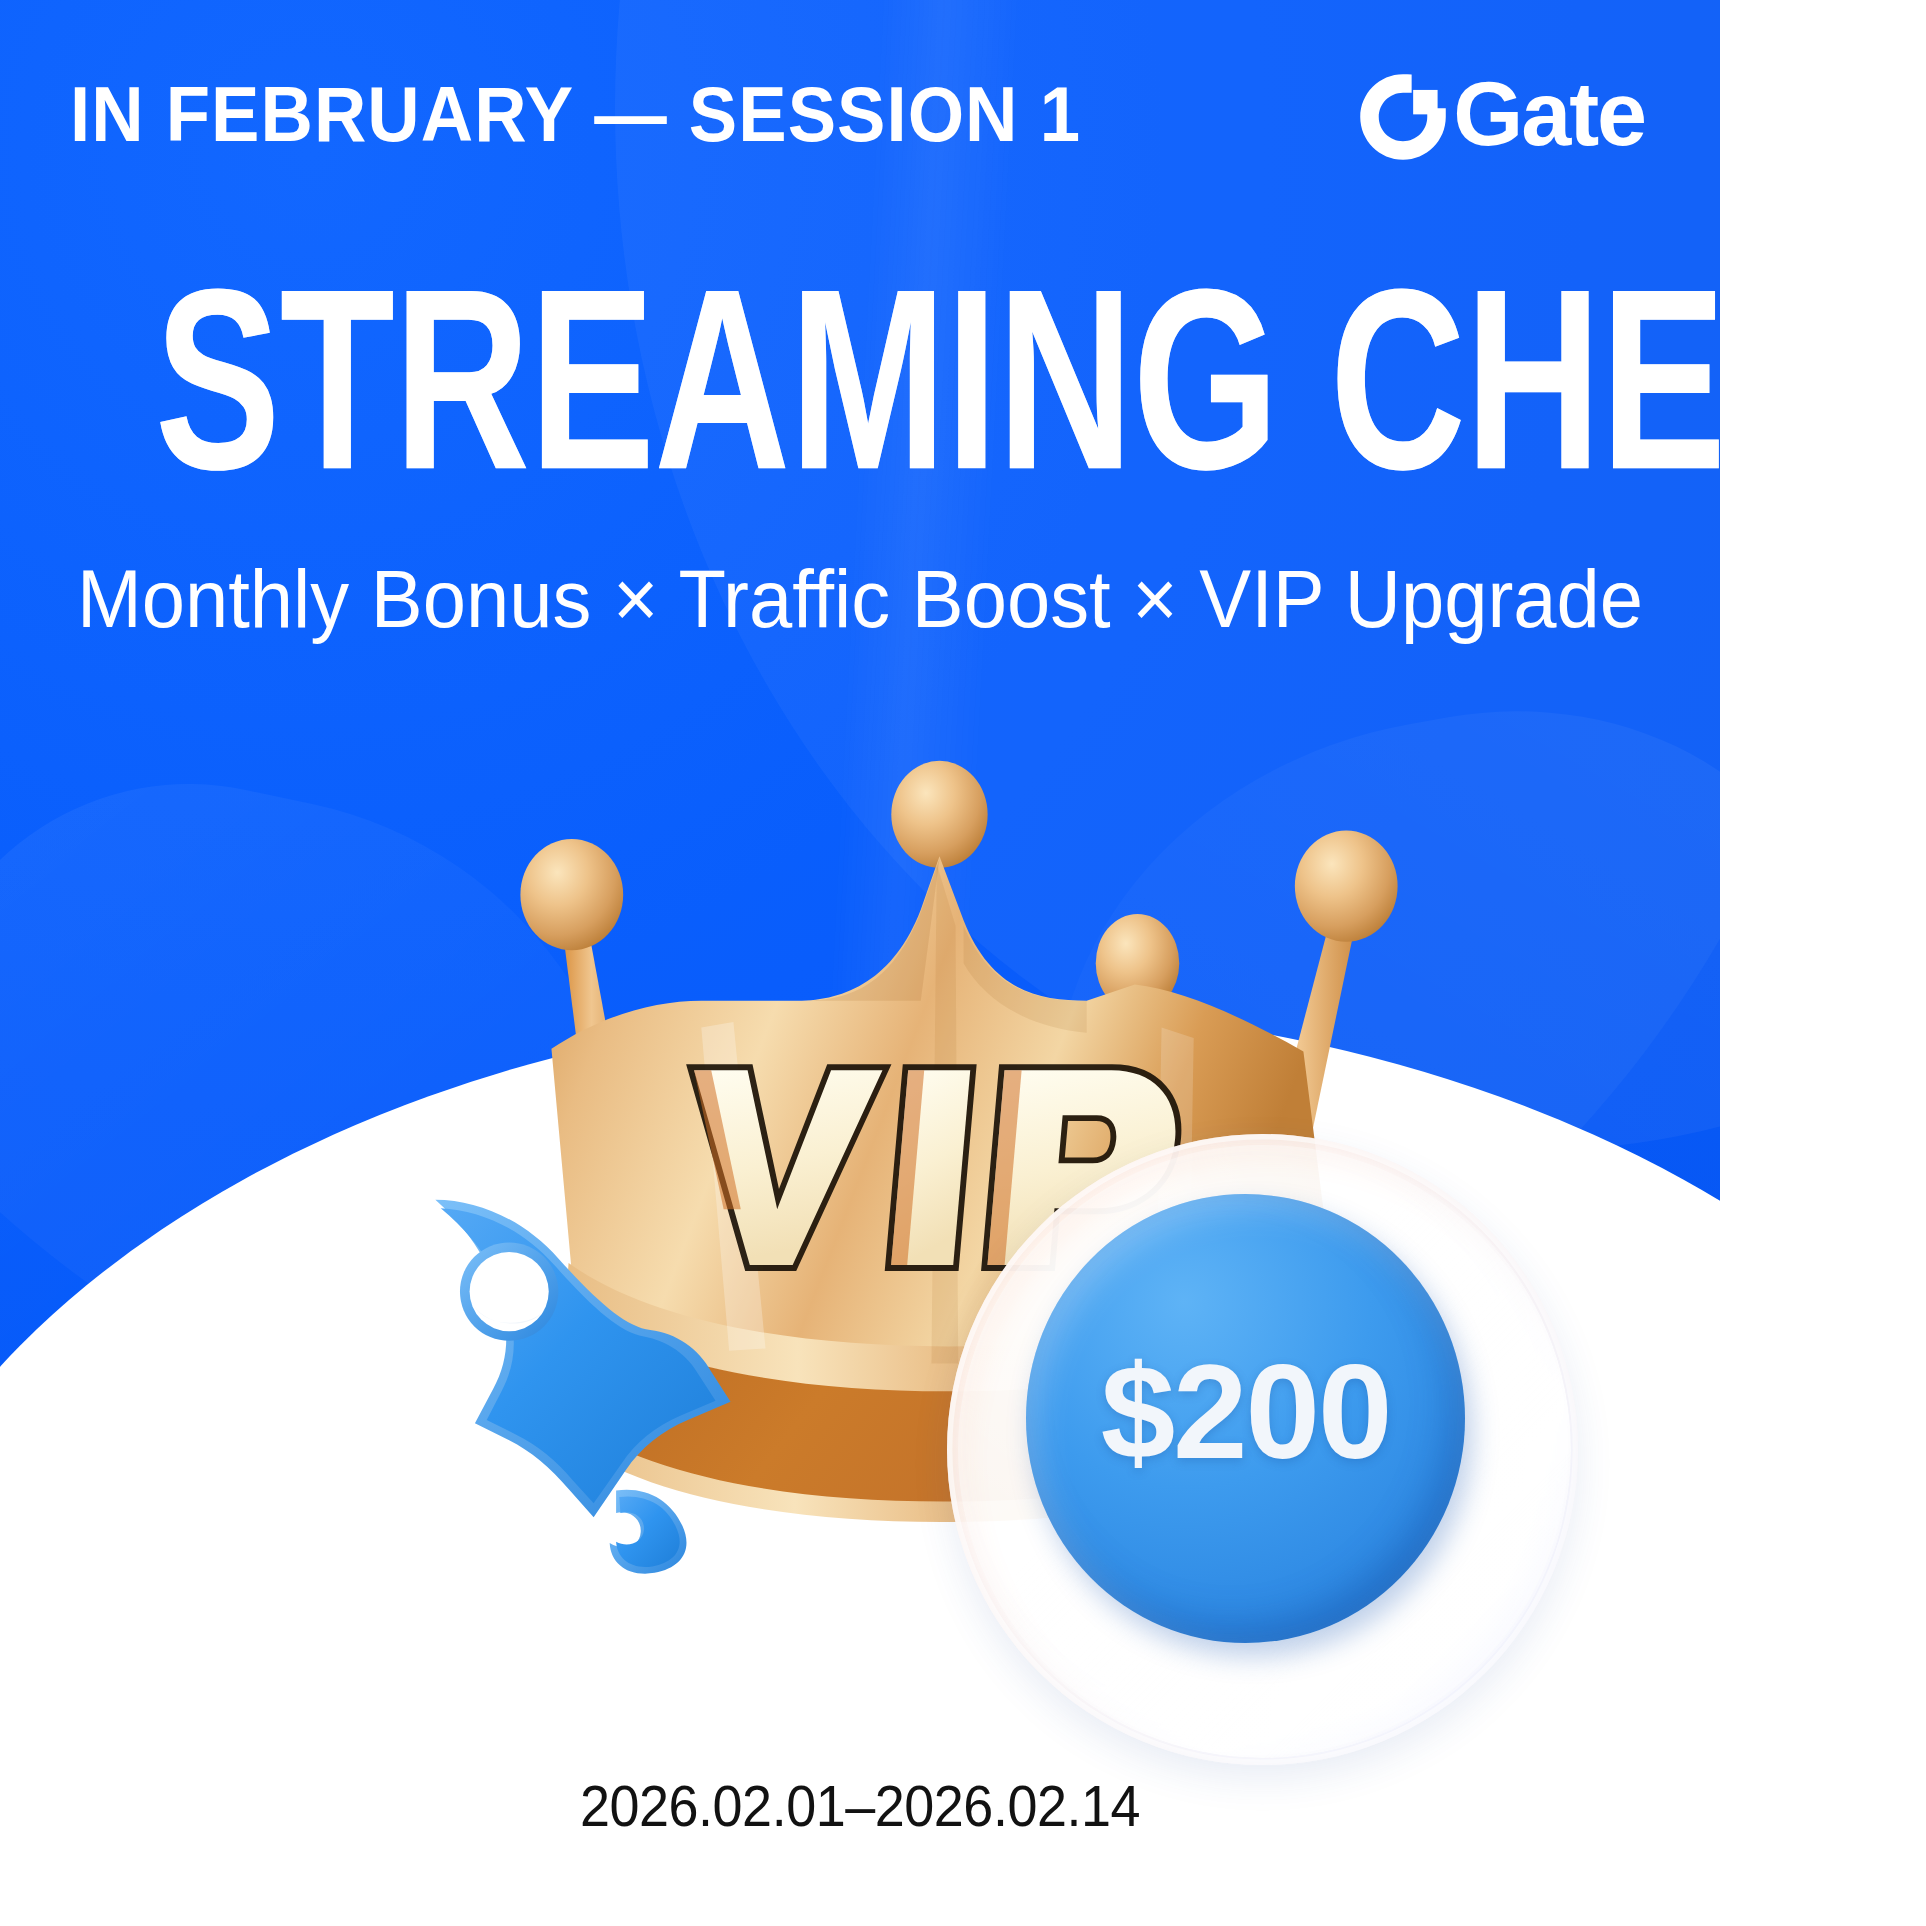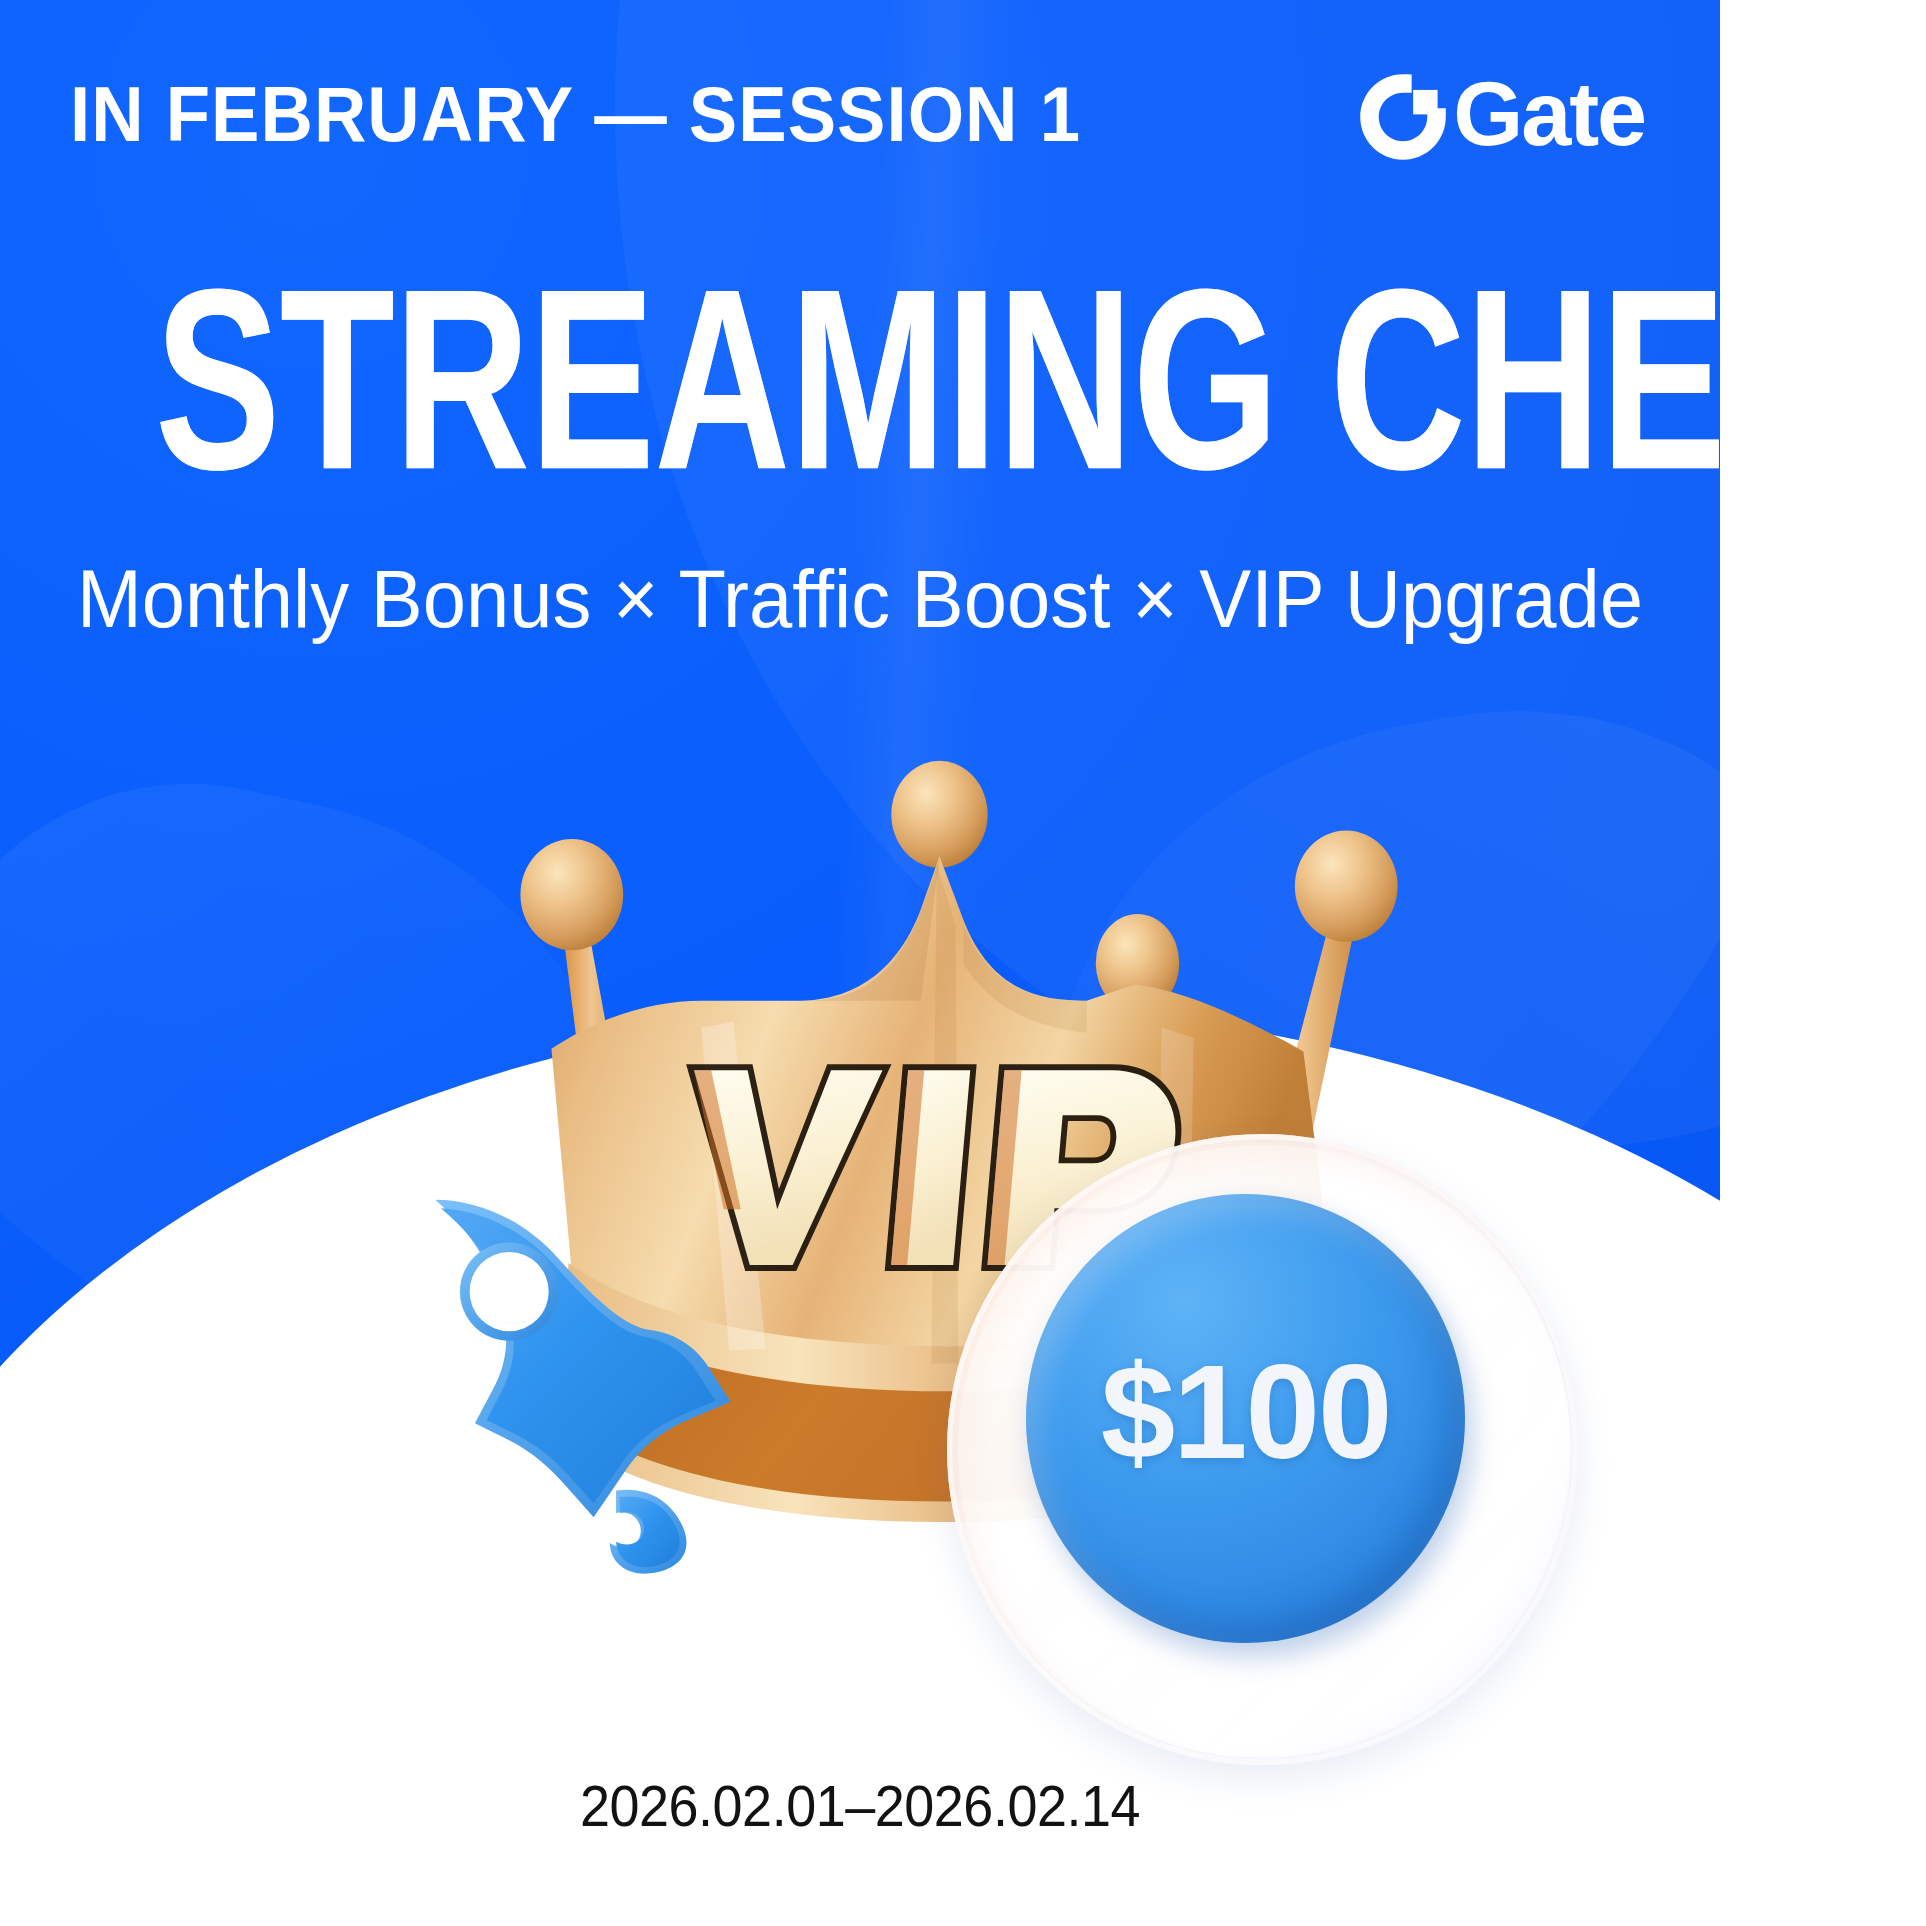--- a/index.html
+++ b/index.html
@@ -458,20 +458,20 @@
         C 434 710 408 690 406 658
         C 428 670 456 660 458 636
         C 460 612 438 598 414 604 Z"></path>
     </svg>
   </div>
 
   <div class="coin-wrap">
     <div class="coin-glass"></div>
     <div class="coin-glass-edge"></div>
     <div class="coin-disc">
-      <span class="coin-amount">$100</span>
+      <span class="coin-amount">$200</span>
     </div>
   </div>
 
   <div class="date-range">2026.02.01–2026.02.14</div>
 
 </div>
 
 
 </body></html>

